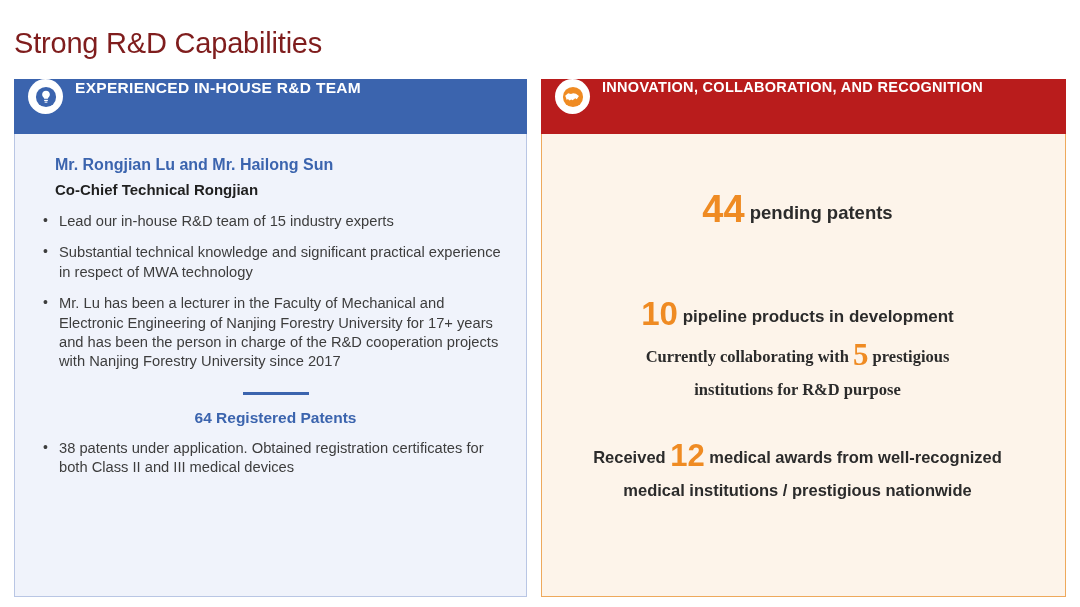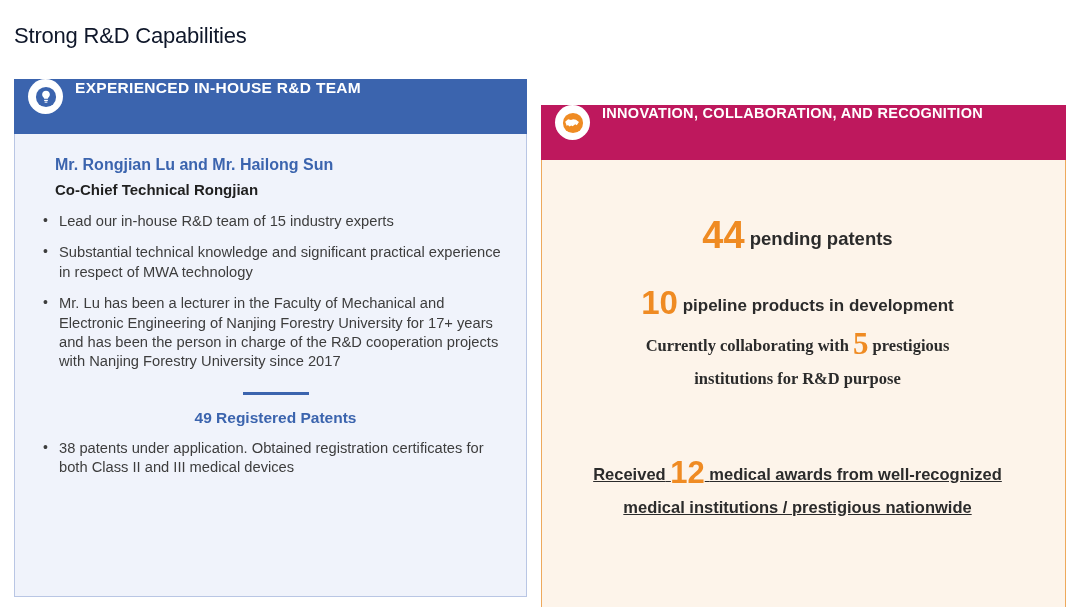--- a/index.html
+++ b/index.html
@@ -12,23 +12,23 @@
     background: #ffffff;
     font-family: "Liberation Sans", sans-serif;
     color: #333333;
     overflow: hidden;
     position: relative;
   }
   .page-title {
     position: absolute;
     left: 14px;
     top: 8px;
-    font-size: 22px;
+    font-size: 29px;
     font-weight: 400;
-    color: #0f172a;
+    color: #7f1d1d;
     letter-spacing: -0.2px;
   }
 
   
   .panel-left {
     position: absolute;
     left: 14px;
     top: 79px;
     width: 513px;
     height: 518px;
@@ -43,21 +43,21 @@
     box-sizing: border-box;
   }
   .hdr {
     height: 55px;
     display: flex;
     align-items: flex-start;
     padding-left: 14px;
     box-sizing: border-box;
   }
   .hdr-blue { background: #3b64ae; }
-  .hdr-orange { background: #be185d; margin-top: 26px; }
+  .hdr-orange { background: #b91c1c; }
   .hdr-icon {
     width: 35px;
     height: 35px;
     border-radius: 50%;
     background: #ffffff;
     display: flex;
     align-items: center;
     justify-content: center;
     flex: 0 0 auto;
     margin-right: 12px;
@@ -142,25 +142,25 @@
     text-align: center;
     color: #2b2b2b;
     font-weight: bold;
   }
   .big {
     color: #ef8b23;
     font-weight: bold;
   }
   .stat1 { margin-top: 34px; font-size: 18.5px; }
   .stat1 .big { font-size: 38px; vertical-align: -3px; }
-  .stat2 { margin-top: 27px; font-size: 17px; }
+  .stat2 { margin-top: 64px; font-size: 17px; }
   .stat2 .big { font-size: 33px; vertical-align: -3px; }
   .stat3 { font-size: 16.5px; line-height: 1.45; font-family: Liberation Serif, serif; }
   .stat3 .big { font-size: 31px; vertical-align: -3px; }
-  .stat4 { margin-top: 60px; font-size: 16.5px; line-height: 1.45; text-decoration: underline; }
+  .stat4 { margin-top: 32px; font-size: 16.5px; line-height: 1.45; }
   .stat4 .big { font-size: 31px; vertical-align: -3px; }
 </style>
 </head>
 <body>
 
 <h1 class="page-title">Strong R&amp;D Capabilities</h1>
 
 <div class="panel-left">
   <div class="hdr hdr-blue">
     <span class="hdr-icon blue-ic">
@@ -175,21 +175,21 @@
   </div>
   <div class="body-blue">
     <div class="names">Mr. Rongjian Lu and Mr. Hailong Sun</div>
     <div class="role">Co-Chief Technical Rongjian</div>
     <ul class="bullets">
       <li>Lead our in-house R&amp;D team of 15 industry experts</li>
       <li>Substantial technical knowledge and significant practical experience in respect of MWA technology</li>
       <li>Mr. Lu has been a lecturer in the Faculty of Mechanical and Electronic Engineering of Nanjing Forestry University for 17+ years and has been the person in charge of the R&amp;D cooperation projects with Nanjing Forestry University since 2017</li>
     </ul>
     <div class="divider"></div>
-    <div class="sub-heading">49 Registered Patents</div>
+    <div class="sub-heading">64 Registered Patents</div>
     <ul class="bullets">
       <li>38 patents under application. Obtained registration certificates for both Class II and III medical devices</li>
     </ul>
   </div>
 </div>
 
 <div class="panel-right">
   <div class="hdr hdr-orange">
     <span class="hdr-icon">
       <svg width="22" height="22" viewBox="0 0 24 24">

